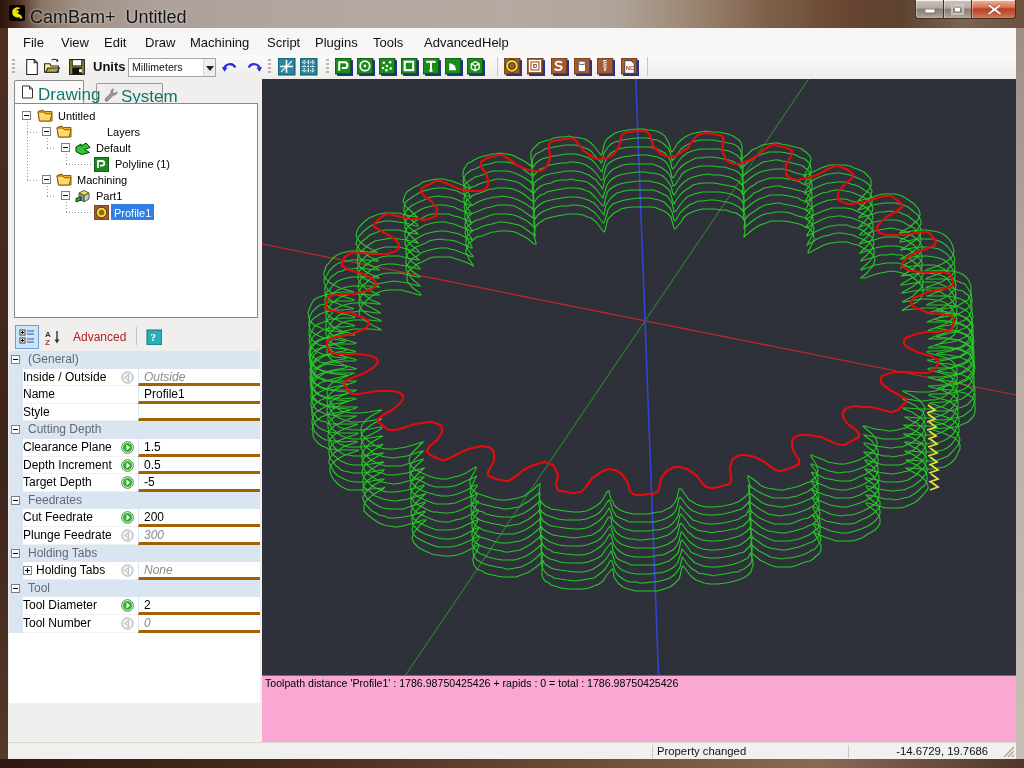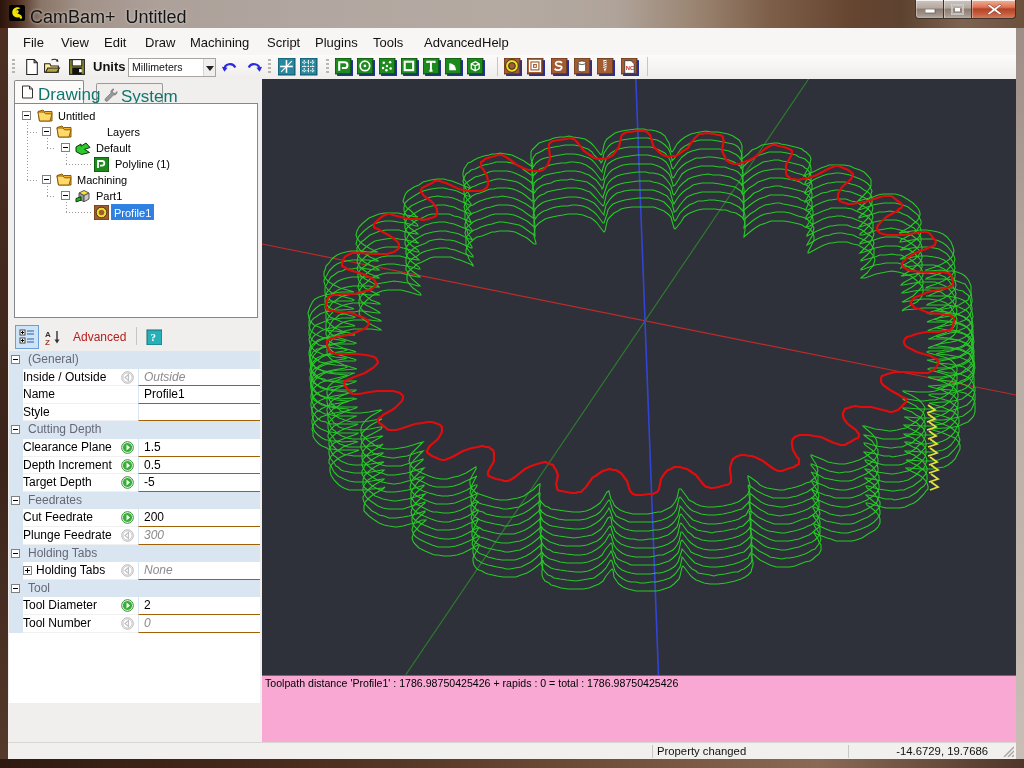--- a/index.html
+++ b/index.html
@@ -41,21 +41,21 @@
 #treebox{left:6px;top:24px;width:244px;height:215px;background:#fff;border:1px solid #828790;z-index:1}
 .trow{position:absolute;font-size:11px;color:#000;height:16px;line-height:16px}
 
 #pgtool{left:1px;top:243px;width:251px;height:30px;background:#f0efed}
 #pgrid{left:1px;top:272px;width:251px;height:352px;background:#fff;font-size:12px}
 .prow{position:relative;width:100%;height:17.6px}
 .pcat{background:#d9e6f2;color:#667;line-height:17.6px;padding-left:19px}
 .pcat .eb{left:5px;top:4px}
 .plabel{position:absolute;left:14px;top:0;width:115px;height:100%;background:#fff;line-height:17.6px;padding-left:0px;color:#000;border-bottom:1px solid #f0f0f0}
 .pgut{position:absolute;left:0;top:0;width:14px;height:100%;background:#d9e6f2}
-.pval{position:absolute;left:129px;top:0;right:0;height:100%;line-height:17.6px;padding-left:5px;border-bottom:1px solid #a16207;border-left:1px solid #d9e6f2;color:#000}
+.pval{position:absolute;left:129px;top:0;right:0;height:100%;line-height:17.6px;padding-left:5px;border-bottom:3px solid #a16207;border-left:1px solid #d9e6f2;color:#000}
 .pval.def{color:#8a8a8a;font-style:italic}
 .picon{position:absolute;right:4px;top:2px;width:13px;height:13px}
 .eb{position:absolute;width:9px;height:9px;background:#fff;border:1px solid #808080;font-size:9px}
 .eb i{position:absolute;left:1px;top:3px;width:5px;height:1px;background:#000}
 .eb.plus b{position:absolute;left:3px;top:1px;width:1px;height:5px;background:#000}
 
 #viewport{left:254px;top:51px;width:754px;height:596px;background:#2e303a}
 #logarea{left:254px;top:647px;width:754px;height:67px;background:#f9a8d4;border-top:1px solid #6a6a6a;font-size:10.6px}
 #log1{left:3px;top:1px;color:#000;white-space:pre}
 #log2{left:0;top:15px;width:754px;height:14px;background:#2f80e0;color:#fff;padding-left:3px;font-size:10.6px;line-height:14px;white-space:pre}

